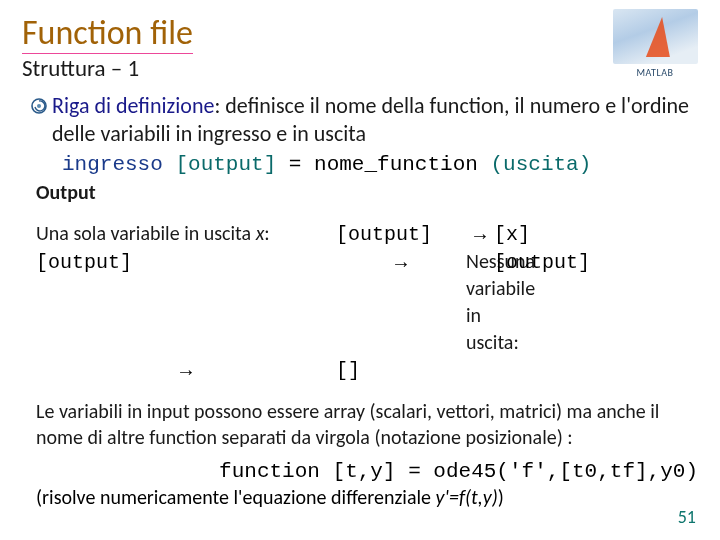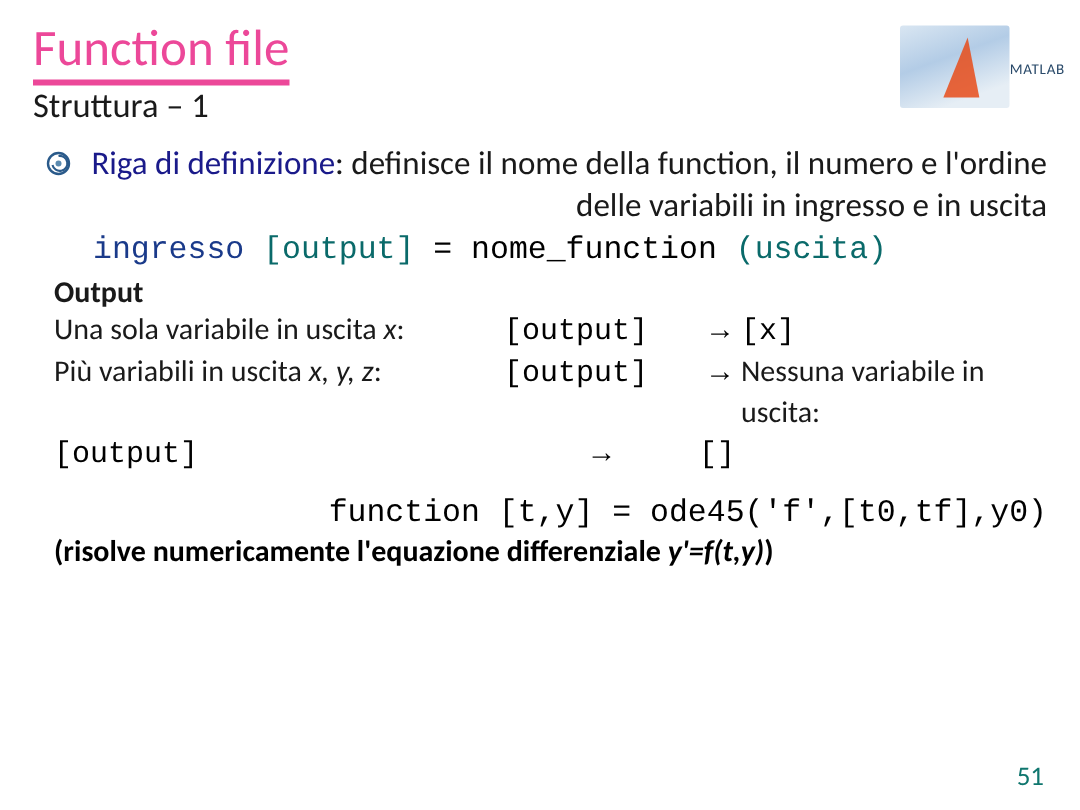--- a/index.html
+++ b/index.html
@@ -8,41 +8,41 @@
     height: 540px;
     background: #fff;
     font-family: Calibri, "Segoe UI", Arial, sans-serif;
     padding: 12px 22px 8px 22px;
     position: relative;
     color: #000;
   }
   .title {
     font-size: 34px;
     font-weight: 400;
-    border-bottom: 4px solid #ec4899;
+    border-bottom: 1px solid #ec4899;
     display: inline-block;
     padding-bottom: 0px;
     margin-bottom: 2px;
-    color: #ec4899;
+    color: #a16207;
   }
   .subtitle {
     font-size: 23px;
     font-weight: 400;
     color: #1a1a1a;
     margin-top: -2px;
     margin-bottom: 10px;
   }
   .logo {
     position: absolute;
     top: 4px;
     right: 10px;
     width: 110px;
     height: 80px;
     display: flex;
-    flex-direction: row;
+    flex-direction: column;
     align-items: center;
     justify-content: center;
   }
   .logo-graph {
     width: 85px;
     height: 55px;
     background: linear-gradient(160deg, #d9e6f2 0%, #b3cce6 40%, #e6eef5 80%);
     border-radius: 2px;
     position: relative;
     overflow: hidden;
@@ -63,21 +63,20 @@
     font-size: 10px;
     color: #2a4a6a;
     margin-top: 2px;
     letter-spacing: 0.5px;
   }
   .bullet-row {
     display: flex;
     align-items: flex-start;
     margin-bottom: 6px;
     padding-left: 8px;
-    text-align: right;
   }
   .bullet-icon {
     width: 18px;
     height: 18px;
     flex-shrink: 0;
     margin-right: 4px;
     margin-top: 5px;
   }
   .bullet-icon svg { display: block; }
   .bullet-text {
@@ -102,20 +101,21 @@
     color: #1a1a1a;
     font-weight: bold;
   }
   .output-grid {
     display: grid;
     grid-template-columns: 300px 130px 28px 1fr;
     padding-left: 14px;
     font-size: 20px;
     line-height: 1.35;
     align-items: baseline;
+    margin-top: 16px;
   }
   .output-grid .label { color: #1a1a1a; }
   .output-grid .varital { font-style: italic; }
   .output-grid .mono { font-family: "Courier New", monospace; font-size: 20px; }
   .arrow { font-family: Arial, sans-serif; font-size: 20px; text-align: center; }
   .input-block {
     padding-left: 14px;
     font-size: 20px;
     line-height: 1.3;
     margin-top: 14px;
@@ -128,21 +128,20 @@
     margin-top: 10px;
     white-space: nowrap;
     text-align: right;
   }
   .footnote {
     font-size: 20px;
     line-height: 1.25;
     padding-left: 14px;
     padding-right: 14px;
     margin-top: 2px;
-    font-weight: bold;
   }
   .yprime { font-style: italic; }
   .slide-num {
     position: absolute;
     bottom: 12px;
     right: 24px;
     font-size: 18px;
     color: #0f766e;
   }
 </style>
@@ -179,31 +178,31 @@
 </div>
 
 <div class="section-head">Output</div>
 
 <div class="output-grid">
   <span class="label"><span>Una sola variabile in uscita </span><span class="varital">x</span><span>:</span></span>
   <span class="mono">[output]</span>
   <span class="arrow">→</span>
   <span class="mono">[x]</span>
 
-  <span class="label"><span>Più variabili in uscita </span><span class="varital">x, y, z</span><span>:</span></span>
   <span class="mono">[output]</span>
   <span class="arrow">→</span>
 
   <span class="label"><span>Nessuna variabile in uscita:</span><span class="varital"></span><span></span></span>
   <span class="mono">[output]</span>
   <span class="arrow">→</span>
   <span class="mono">[]</span>
 </div>
 
 <div class="input-block">
+  <div>Le variabili in input possono essere array (scalari, vettori, matrici) ma anche il nome di altre function separati da virgola (notazione posizionale) :</div>
 </div>
 
 <div class="mono-line2">function [t,y] = ode45('f',[t0,tf],y0)</div>
 
 <div class="footnote">
   <span>(risolve numericamente l'equazione differenziale </span><span class="yprime">y'=f(t,y)</span><span>)</span>
 </div>
 
 <div class="slide-num">51</div>
 

